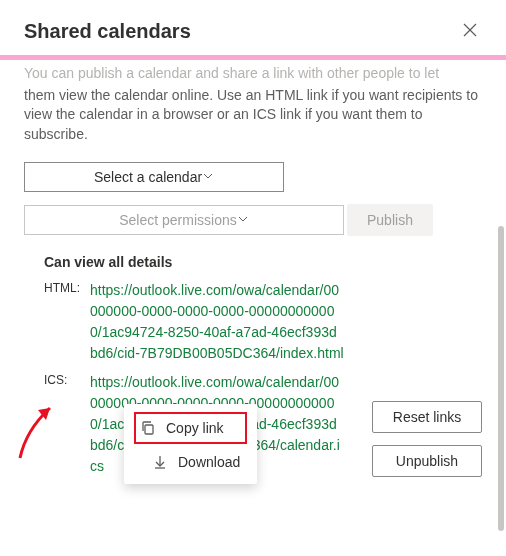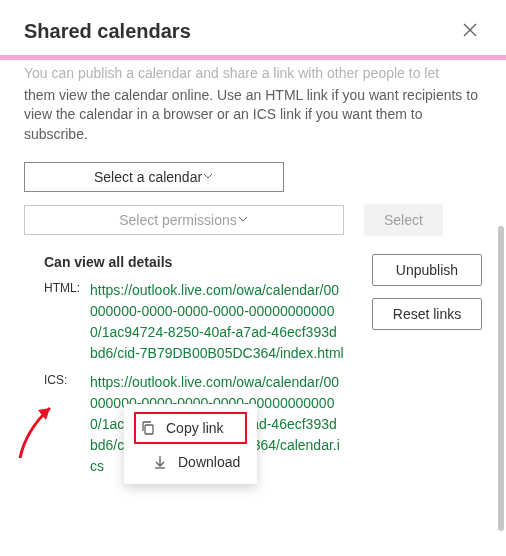--- a/index.html
+++ b/index.html
@@ -47,35 +47,35 @@
       font-size: 14px;
       color: #323130;
     }
     .select.disabled {
       color: #a19f9d;
       border-color: #c8c6c4;
       cursor: default;
       background: #fff;
     }
     .select .chev svg { width: 12px; height: 12px; stroke: #605e5c; fill: none; }
-    .perm-row { display: flex; align-items: center; gap: 20px; margin-bottom: 18px; }
+    .perm-row { display: flex; align-items: center; gap: 3px; margin-bottom: 18px; }
     .perm-row .select { flex: 1; margin-bottom: 0; width: auto; max-width: 320px; }
     .publish-btn {
       border: none;
       background: #f3f2f1;
       color: #a19f9d;
       padding: 8px 20px;
       font-size: 14px;
       cursor: default;
       border-radius: 2px;
     }
     .cal-row { display: flex; align-items: center; gap: 10px; margin-bottom: 10px; padding-left: 4px; }
     .cal-dot { width: 8px; height: 8px; border-radius: 50%; background: #0078d4; }
     .cal-name { font-size: 14px; color: #323130; }
-    .details-row { display: flex; align-items: flex-start; gap: 28px; }
+    .details-row { display: flex; align-items: flex-end; gap: 28px; }
     .details-col { flex: 1; padding-left: 20px; }
     .perm-label { font-weight: 600; font-size: 14px; margin-bottom: 10px; }
     .link-grid { display: grid; grid-template-columns: 46px 1fr; row-gap: 8px; }
     .link-label { font-size: 12px; color: #323130; padding-top: 1px; }
     .link-url { color: #0078d4; font-size: 14px; word-break: break-all; line-height: 1.5; }
     .link-url a { color: #15803d; text-decoration: none; }
     .actions-col { display: flex; flex-direction: column; gap: 12px; width: 110px; }
     .action-btn {
       border: 1px solid #8a8886;
       background: #fff;
@@ -166,41 +166,41 @@
 
     <div class="perm-row">
       <div class="select disabled">
         <span>Select permissions</span>
         <span class="chev">
           <svg viewBox="0 0 12 12">
               <polyline points="2,4 6,8 10,4"></polyline>
             </svg>
         </span>
       </div>
-      <button class="publish-btn">Select</button>
+      <button class="publish-btn">Publish</button>
     </div>
 
 
     <div class="details-row">
       <div class="details-col">
         <div class="perm-label">Can view all details</div>
         <div class="link-grid">
           <div class="link-label">HTML:</div>
           <div class="link-url">
             <a>https://outlook.live.com/owa/calendar/00000000-0000-0000-0000-000000000000/1ac94724-8250-40af-a7ad-46ecf393dbd6/cid-7B79DB00B05DC364/index.html</a>
           </div>
           <div class="link-label">ICS:</div>
           <div class="link-url">
             <a>https://outlook.live.com/owa/calendar/00000000-0000-0000-0000-000000000000/1ac94724-8250-40af-a7ad-46ecf393dbd6/cid-7B79DB00B05DC364/calendar.ics</a>
           </div>
         </div>
       </div>
       <div class="actions-col">
+        <button class="action-btn">Reset links</button>
         <button class="action-btn">Unpublish</button>
-        <button class="action-btn">Reset links</button>
       </div>
     </div>
   </div>
 
   <div class="arrow-annot">
     <svg viewBox="0 0 46 60">
       <path d="M6,58 Q12,30 36,8" stroke="#e81123" stroke-width="3" fill="none"></path>
       <polygon points="36,8 24,10 32,20" fill="#e81123"></polygon>
     </svg>
   </div>

